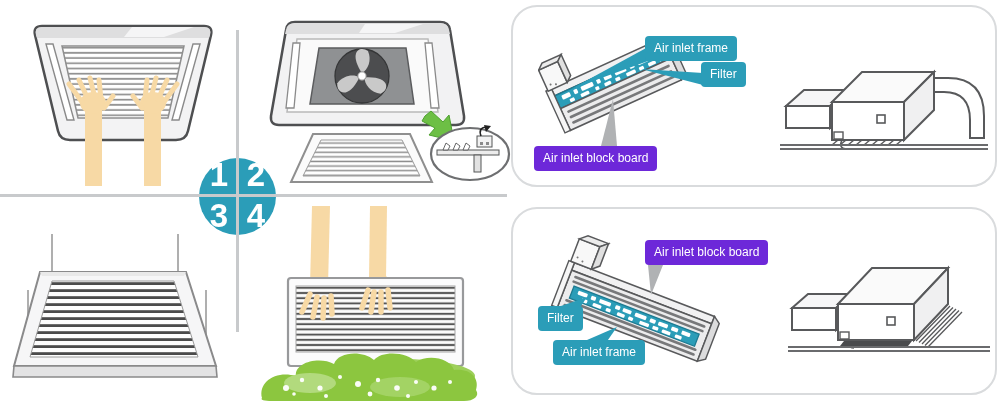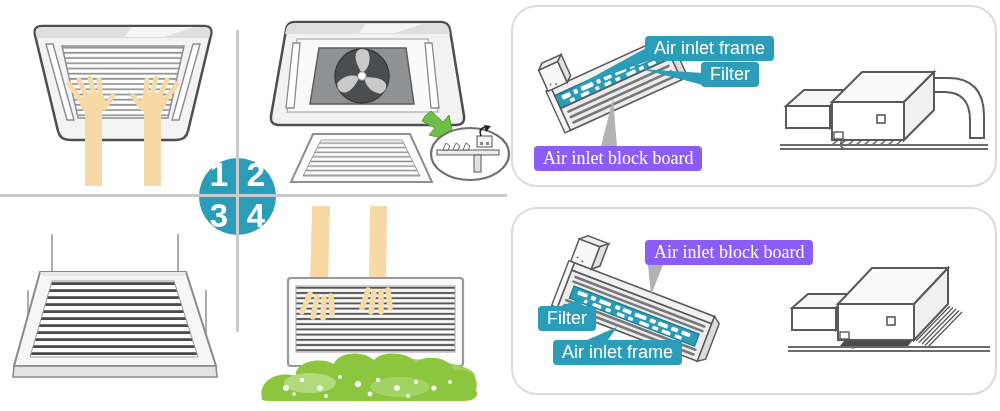--- a/index.html
+++ b/index.html
@@ -6,24 +6,24 @@
   .canvas{position:relative;width:1000px;height:411px;background:#ffffff;overflow:hidden;
           font-family:"Liberation Sans",sans-serif;}
   .abs{position:absolute;}
   .xline{position:absolute;background:#c8cacc;}
   .step-circle{position:absolute;left:199px;top:158px;width:77px;height:77px;border-radius:50%;background:#2b9db8;}
   .stepnum{position:absolute;width:34px;height:38px;color:#ffffff;font-weight:bold;font-size:33px;
            line-height:38px;text-align:center;}
   .panel{position:absolute;left:511px;width:482px;background:#ffffff;border:2px solid #d9dbdd;border-radius:26px;}
   .panel-top{top:5px;height:178px;}
   .panel-bottom{top:207px;height:184px;}
-  .label{position:absolute;color:#ffffff;font-size:18px;line-height:17px;padding:4px 9px;border-radius:4px;
+  .label{position:absolute;color:#ffffff;font-size:12px;line-height:17px;padding:4px 9px;border-radius:4px;
          white-space:nowrap;}
   .label.teal{background:#2b9db8;}
-  .label.gray{background:#8b5cf6;font-family:Liberation Serif, serif;}
+  .label.gray{background:#6d28d9;}
   .leader{position:absolute;left:0;top:0;pointer-events:none;}
 </style>
 </head>
 <body>
 
 <div class="canvas">
 
   <svg class="abs" style="left:12px;top:14px" width="222" height="172" viewBox="0 0 222 172">
     <defs>
       <pattern id="lv1" width="6" height="5.2" patternUnits="userSpaceOnUse">

